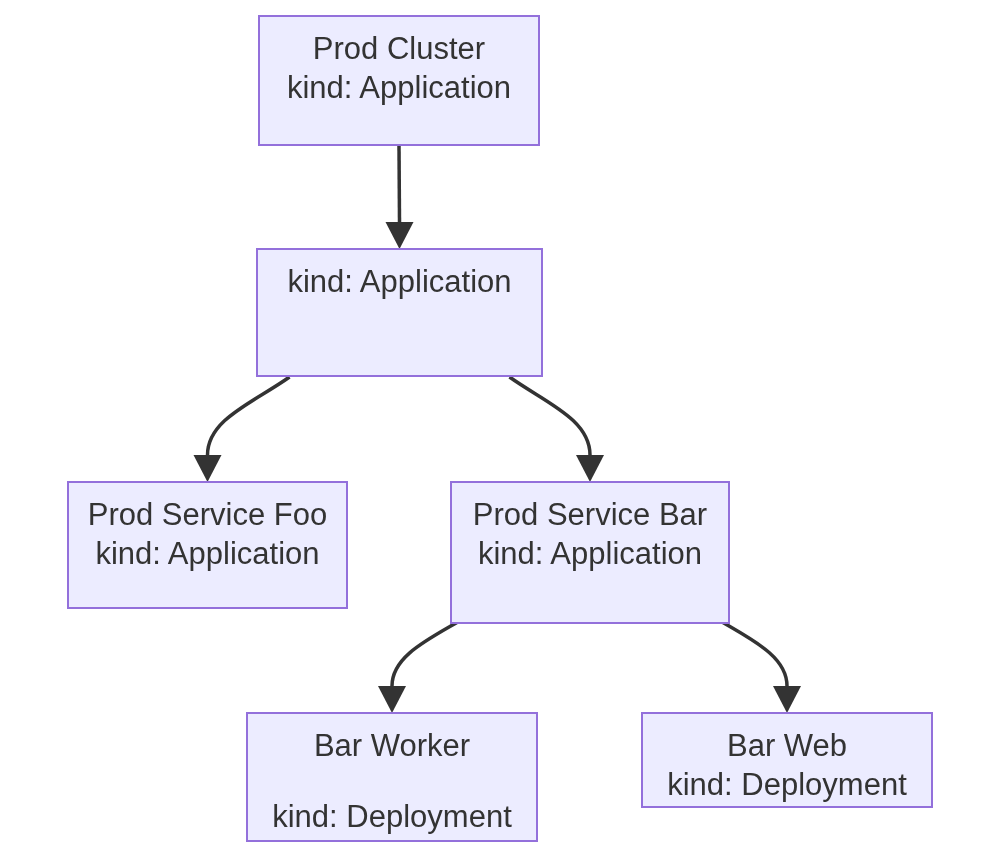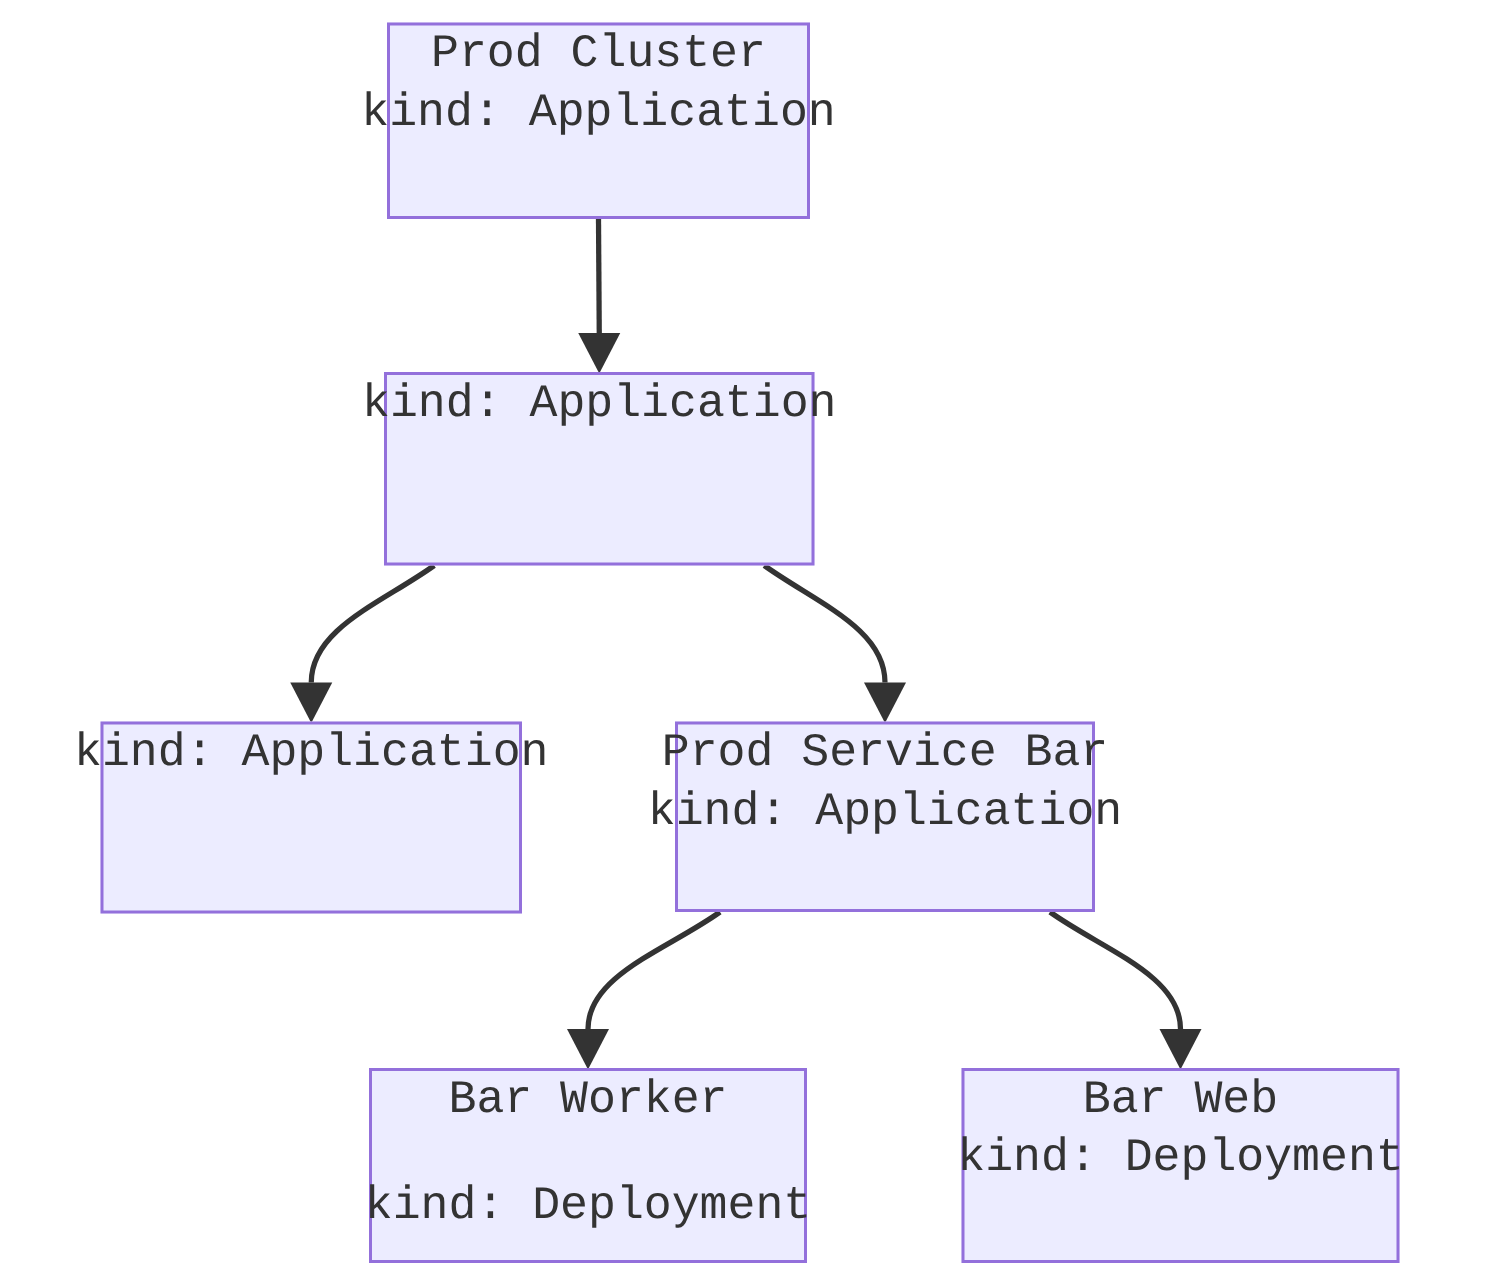--- a/index.html
+++ b/index.html
@@ -33,26 +33,25 @@
   }
   .node {
     position: absolute;
     box-sizing: border-box;
     background: var(--node-fill, #ECECFF);
     border: 2.5px solid var(--node-border, #9370DB);
     color: var(--text, #333333);
     display: flex;
     flex-direction: column;
     align-items: center;
-    padding-top: 0;
+    padding-top: 12px;
     font-size: 31px;
     line-height: 39px;
     text-align: center;
     white-space: nowrap;
-    font-family: Liberation Mono, monospace;
   }
   .node .node-line {
     display: block;
   }
 </style>
 </head>
 <body>
 
 <div id="canvas" style="--bg: #ffffff; --node-fill: #ECECFF; --node-border: #9370DB; --text: #333333; --edge: #333333;">
   <svg id="edge-layer" width="1000" height="858" viewBox="0 0 1000 858" xmlns="http://www.w3.org/2000/svg">
@@ -69,28 +68,29 @@
     </svg>
   <div id="node-layer">
       <div class="node" style="left: 258px; top: 15px; width: 282px; height: 131px;">
         <span class="node-line">Prod Cluster</span>
         <span class="node-line">kind: Application</span>
       </div>
       <div class="node" style="left: 256px; top: 248px; width: 287px; height: 129px;">
         <span class="node-line">kind: Application</span>
       </div>
       <div class="node" style="left: 67px; top: 481px; width: 281px; height: 128px;">
+        <span class="node-line">Prod Service Foo</span>
         <span class="node-line">kind: Application</span>
       </div>
-      <div class="node" style="left: 450px; top: 481px; width: 280px; height: 127px;">
+      <div class="node" style="left: 450px; top: 481px; width: 280px; height: 143px;">
         <span class="node-line">Prod Service Bar</span>
         <span class="node-line">kind: Application</span>
       </div>
       <div class="node" style="left: 246px; top: 712px; width: 292px; height: 130px; gap: 32px;">
         <span class="node-line">Bar Worker</span>
         <span class="node-line">kind: Deployment</span>
       </div>
-      <div class="node" style="left: 641px; top: 712px; width: 292px; height: 130px;">
+      <div class="node" style="left: 641px; top: 712px; width: 292px; height: 96px;">
         <span class="node-line">Bar Web</span>
         <span class="node-line">kind: Deployment</span>
       </div>
     </div>
 </div>
 
 </body></html>

